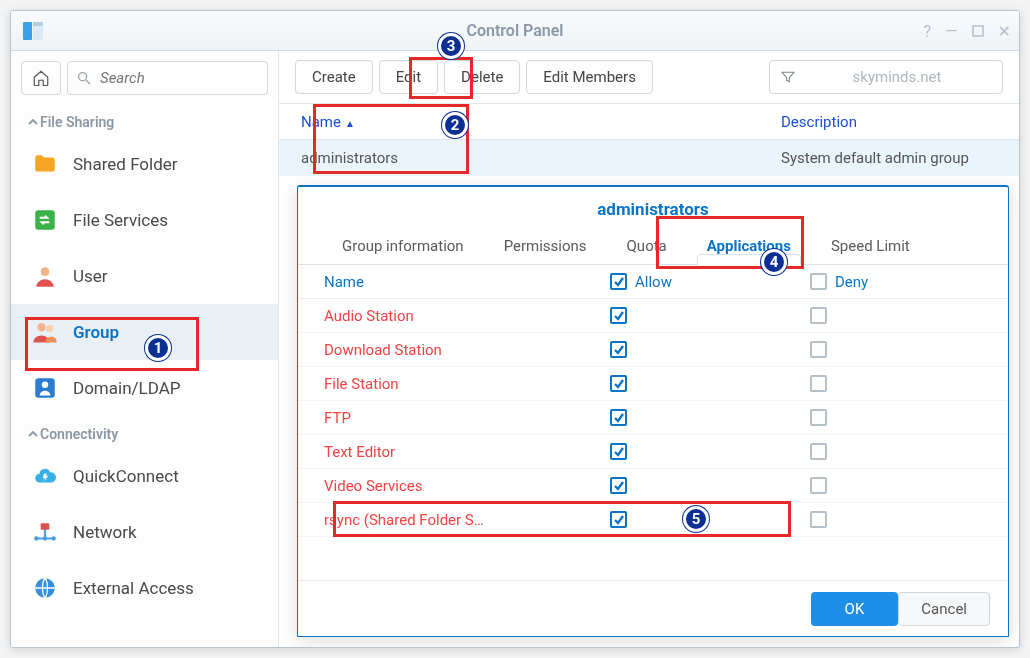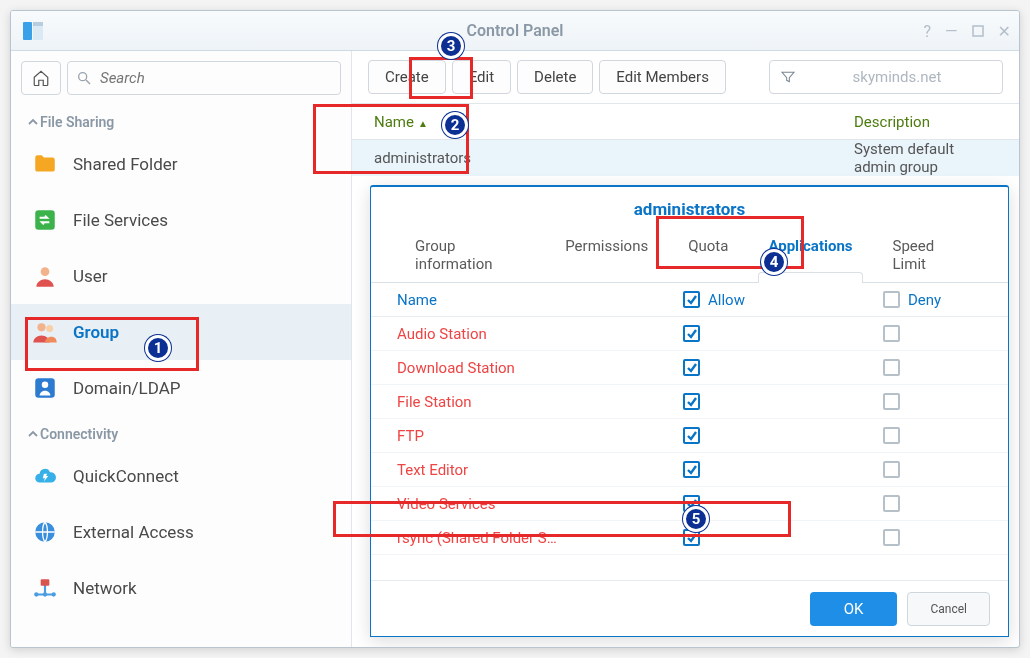--- a/index.html
+++ b/index.html
@@ -11,21 +11,21 @@
   .titlebar {
     height: 40px; background: linear-gradient(#f8fbfd,#eef3f7);
     border-bottom: 1px solid #d0dae2; display: flex; align-items: center; padding: 0 10px; position: relative;
   }
   .title-icon { width: 24px; height: 24px; display: inline-block; margin-right: 8px; }
   .window-title { position:absolute; left:0; right:0; text-align:center; color:#8a98a6; font-size:16px; font-weight:600; pointer-events:none;}
   .titlebar-controls { position:absolute; right:8px; top:0; height:40px; display:flex; align-items:center; gap:14px; color:#b3bfca; }
   .titlebar-controls span { cursor:pointer; font-size:16px; }
   .body { display:flex; height:calc(100% - 40px); }
   
-  .sidebar { width:341px; border-right:1px solid #e1e6ea; display:flex; flex-direction:column; background:#fdfdfd;}
+  .sidebar { width:268px; border-right:1px solid #e1e6ea; display:flex; flex-direction:column; background:#fdfdfd;}
   .search-row { display:flex; align-items:center; gap:6px; padding:10px 10px 9px 10px; }
   .home-btn { width:40px; height:34px; border:1px solid #d0d7de; border-radius:4px; display:flex; align-items:center; justify-content:center; color:#555; background:#fdfdfd; cursor:pointer;}
   .search-wrap { flex:1; position:relative; }
   .search-input {
     width:100%; height:34px; border:1px solid #d0d7de; border-radius:4px; padding:0 10px 0 32px;
     font-size:15px; font-style:italic; color:#888; background:#fdfdfd;
   }
   .search-icon { position:absolute; left:9px; top:9px; color:#9aa4ae; }
   .section-hdr { padding:10px 16px 6px 16px; display:flex; align-items:center; gap:1px; color:#8a98a6; font-size:14px; font-weight:600; cursor:pointer;}
   .nav { list-style:none; }
@@ -34,21 +34,21 @@
   .nav .icn { width:28px; height:28px; display:flex; align-items:center; justify-content:center; flex-shrink:0; }
   
   .main { flex:1; position:relative; }
   .toolbar { height:53px; display:flex; align-items:center; gap:6px; padding:0 16px; border-bottom:1px solid #e1e6ea;}
   .tbtn { height:34px; padding:0 16px; border:1px solid #d0d7de; border-radius:4px; background:#fdfdfd; font-size:15px; color:#444; cursor:pointer;}
   .toolbar .spacer { flex:1; }
   .filter-wrap { display:flex; align-items:center; height:34px; border:1px solid #d0d7de; border-radius:4px; padding:0 12px 0 34px; position:relative; width:234px; color:#aeb7c0;}
   .filter-wrap .funnel { position:absolute; left:10px; top:8px; color:#7b8793;}
   .filter-wrap span.v { width:100%; text-align:center; font-size:15px;}
   .grid-hdr, .grid-row { display:flex; padding:0 22px; align-items:center; }
-  .grid-hdr { height:36px; font-size:15px; color:#4d7c0f; border-bottom:1px solid #e1e6ea;}
+  .grid-hdr { height:36px; font-size:15px; color:#1d4ed8; border-bottom:1px solid #e1e6ea;}
   .grid-hdr .sort { font-size:10px; margin-left:4px;}
   .grid-row { height:36px; font-size:15px; color:#555; background:#eaf4fb;}
   .col-name { flex:0 0 480px;}
   .col-desc { flex:1;}
   
   .modal {
     position:absolute; left:18px; top:134px; right:10px; bottom:10px;
     background:#fff; border:1px solid #0a74c6; border-radius:3px 3px 0 0;
     border-top:2px solid #0a74c6; box-shadow:0 4px 18px rgba(0,0,0,0.14);
     display:flex; flex-direction:column;
@@ -65,23 +65,23 @@
   .perm-hdr, .perm-row { display:flex; align-items:center; padding:0 26px; height:34px; font-size:15px;}
   .perm-hdr { color:#0a74c6; border-bottom:1px solid #e8edf1;}
   .perm-row { color:#ef4444; border-bottom:1px solid #f2f5f8;}
   .pc-name { flex:0 0 286px; }
   .pc-allow { flex:0 0 200px; display:flex; align-items:center; gap:8px;}
   .pc-deny { flex:1; display:flex; align-items:center; gap:8px;}
   .chk { width:17px; height:17px; border:2px solid #0a74c6; border-radius:2px; display:inline-flex; align-items:center; justify-content:center; cursor:pointer;}
   .chk.unchecked-gray { border-color:#b5c0c9;}
   .chk svg { display:none;}
   .chk.checked svg { display:block;}
-  .modal-footer { margin-top:auto; height:56px; display:flex; align-items:center; justify-content:flex-end; gap:10px; padding:0 18px; border-top:1px solid #e6ebef;}
+  .modal-footer { margin-top:auto; height:56px; display:flex; align-items:center; justify-content:flex-end; padding:0 18px; border-top:1px solid #e6ebef;}
   .btn-primary { height:34px; padding:0 34px; border:none; border-radius:4px; background:#1f8ee6; color:#fff; font-size:15px; cursor:pointer;}
-  .btn-secondary { height:34px; padding:0 22px; border:1px solid #cfd7dd; border-radius:4px; background:#f6f8fa; color:#555; font-size:12px; cursor:pointer;}
+  .btn-secondary { height:34px; padding:0 22px; border:1px solid #cfd7dd; border-radius:4px; background:#f6f8fa; color:#555; font-size:15px; cursor:pointer;}
   
   .callout { position:absolute; border:3px solid #e62828; pointer-events:none; }
   
   .badge {
     position:absolute; width:26px; height:26px; border-radius:50%; background:#0b2f93;
     border:3px solid #fff; box-shadow:0 0 0 1px #0b2f93;
     color:#fff; font-weight:700; font-size:15px; display:flex; align-items:center; justify-content:center;
     pointer-events:none; z-index:40;
   }
 </style>
@@ -197,37 +197,37 @@
               <svg width="26" height="26" viewBox="0 0 24 24">
                 <path d="M7 18a4 4 0 0 1 0-8 5 5 0 0 1 9.6-1.5A4 4 0 0 1 18 18z" fill="#37b0e8"></path>
                 <path d="M11 10l-1 4h2l-1 3 4-5h-2l1-2z" fill="#fff"></path>
               </svg>
             </span>
           <span>QuickConnect</span>
         </li>
         <li>
           <span class="icn">
               <svg width="26" height="26" viewBox="0 0 24 24">
-                <circle cx="12" cy="12" r="9" fill="#3a8fdc"></circle>
-                <path d="M3 12h18M12 3c3 3 3 15 0 18M12 3c-3 3-3 15 0 18" stroke="#fff" stroke-width="1.2" fill="none"></path>
-              </svg>
-            </span>
-          <span>External Access</span>
-        </li>
-        <li>
-          <span class="icn">
-              <svg width="26" height="26" viewBox="0 0 24 24">
                 <path d="M4 18h16M12 18V9" stroke="#4a9de0" stroke-width="2"></path>
                 <rect x="8" y="4" width="8" height="6" rx="1" fill="#d9534f"></rect>
                 <circle cx="4" cy="18" r="2" fill="#4a9de0"></circle>
                 <circle cx="20" cy="18" r="2" fill="#4a9de0"></circle>
                 <circle cx="12" cy="18" r="2" fill="#4a9de0"></circle>
               </svg>
             </span>
           <span>Network</span>
+        </li>
+        <li>
+          <span class="icn">
+              <svg width="26" height="26" viewBox="0 0 24 24">
+                <circle cx="12" cy="12" r="9" fill="#3a8fdc"></circle>
+                <path d="M3 12h18M12 3c3 3 3 15 0 18M12 3c-3 3-3 15 0 18" stroke="#fff" stroke-width="1.2" fill="none"></path>
+              </svg>
+            </span>
+          <span>External Access</span>
         </li>
       </ul>
     </div>
 
     <div class="main">
       <div class="toolbar">
         <button class="tbtn">Create</button>
         <button class="tbtn">Edit</button>
         <button class="tbtn">Delete</button>
         <button class="tbtn">Edit Members</button>

